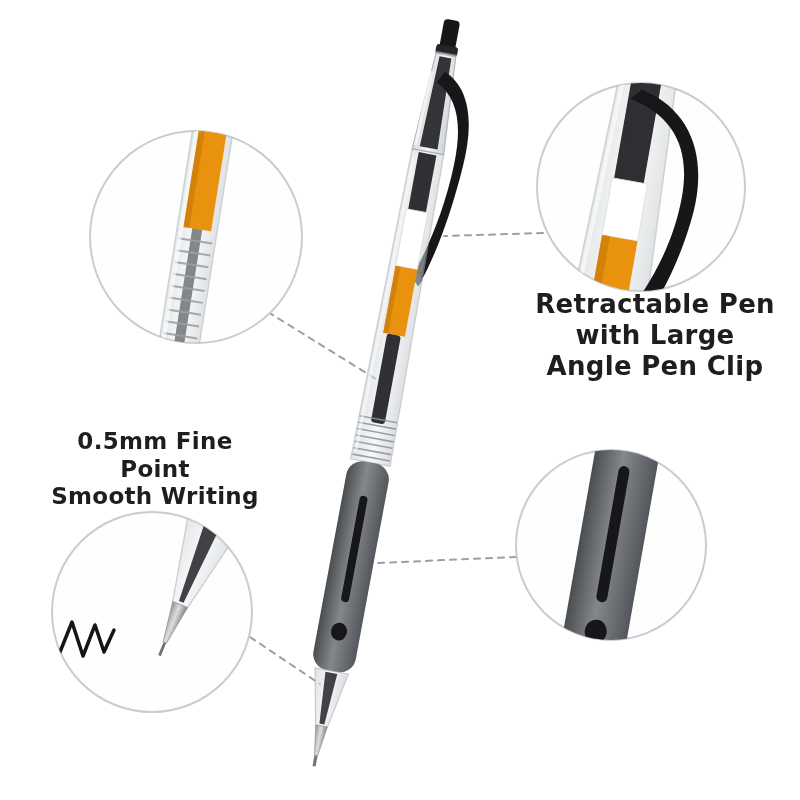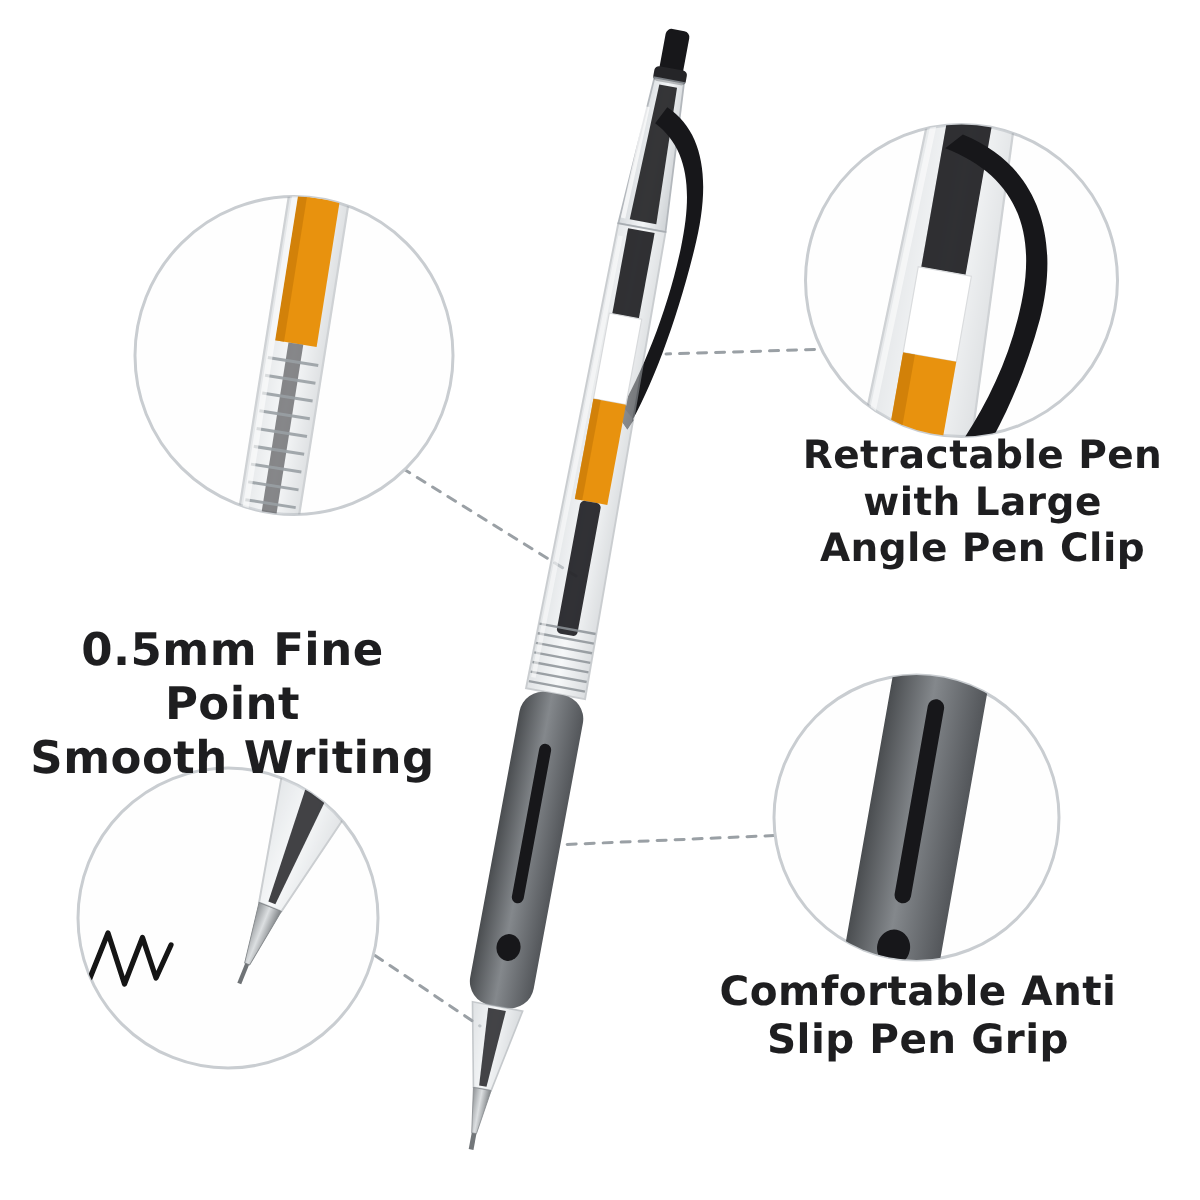--- a/index.html
+++ b/index.html
@@ -15,21 +15,21 @@
     font-weight:700;
     font-size:27px;
     line-height:1.2;
     color:var(--text,#1e1e20);
     text-align:center;
     white-space:pre-line;
     letter-spacing:0.3px;
   }
   .label-refill{left:16px;top:26px;width:360px;}
   .label-clip{left:495px;top:289px;width:320px;font-size:26px;}
-  .label-point{left:0;top:416px;width:310px;font-size:30px;}
+  .label-point{left:0;top:428px;width:310px;font-size:23px;}
   .label-grip{left:452px;top:646px;width:320px;}
 </style>
 </head>
 <body>
 
 <div id="stage">
   <svg width="800" height="800" viewBox="0 0 800 800">
     <defs>
       <linearGradient id="barrelGrad" x1="0" y1="0" x2="1" y2="0">
         <stop offset="0" stop-color="#c9ced2"></stop>
@@ -186,15 +186,13 @@
       </g>
     </g>
   </svg>
 
   <div class="feature-label label-clip">Retractable Pen
 with Large
 Angle Pen Clip</div>
   <div class="feature-label label-point">0.5mm Fine
 Point
 Smooth Writing</div>
-  <div class="feature-label label-grip">Comfortable Anti
-Slip Pen Grip</div>
 </div>
 
 </body></html>

